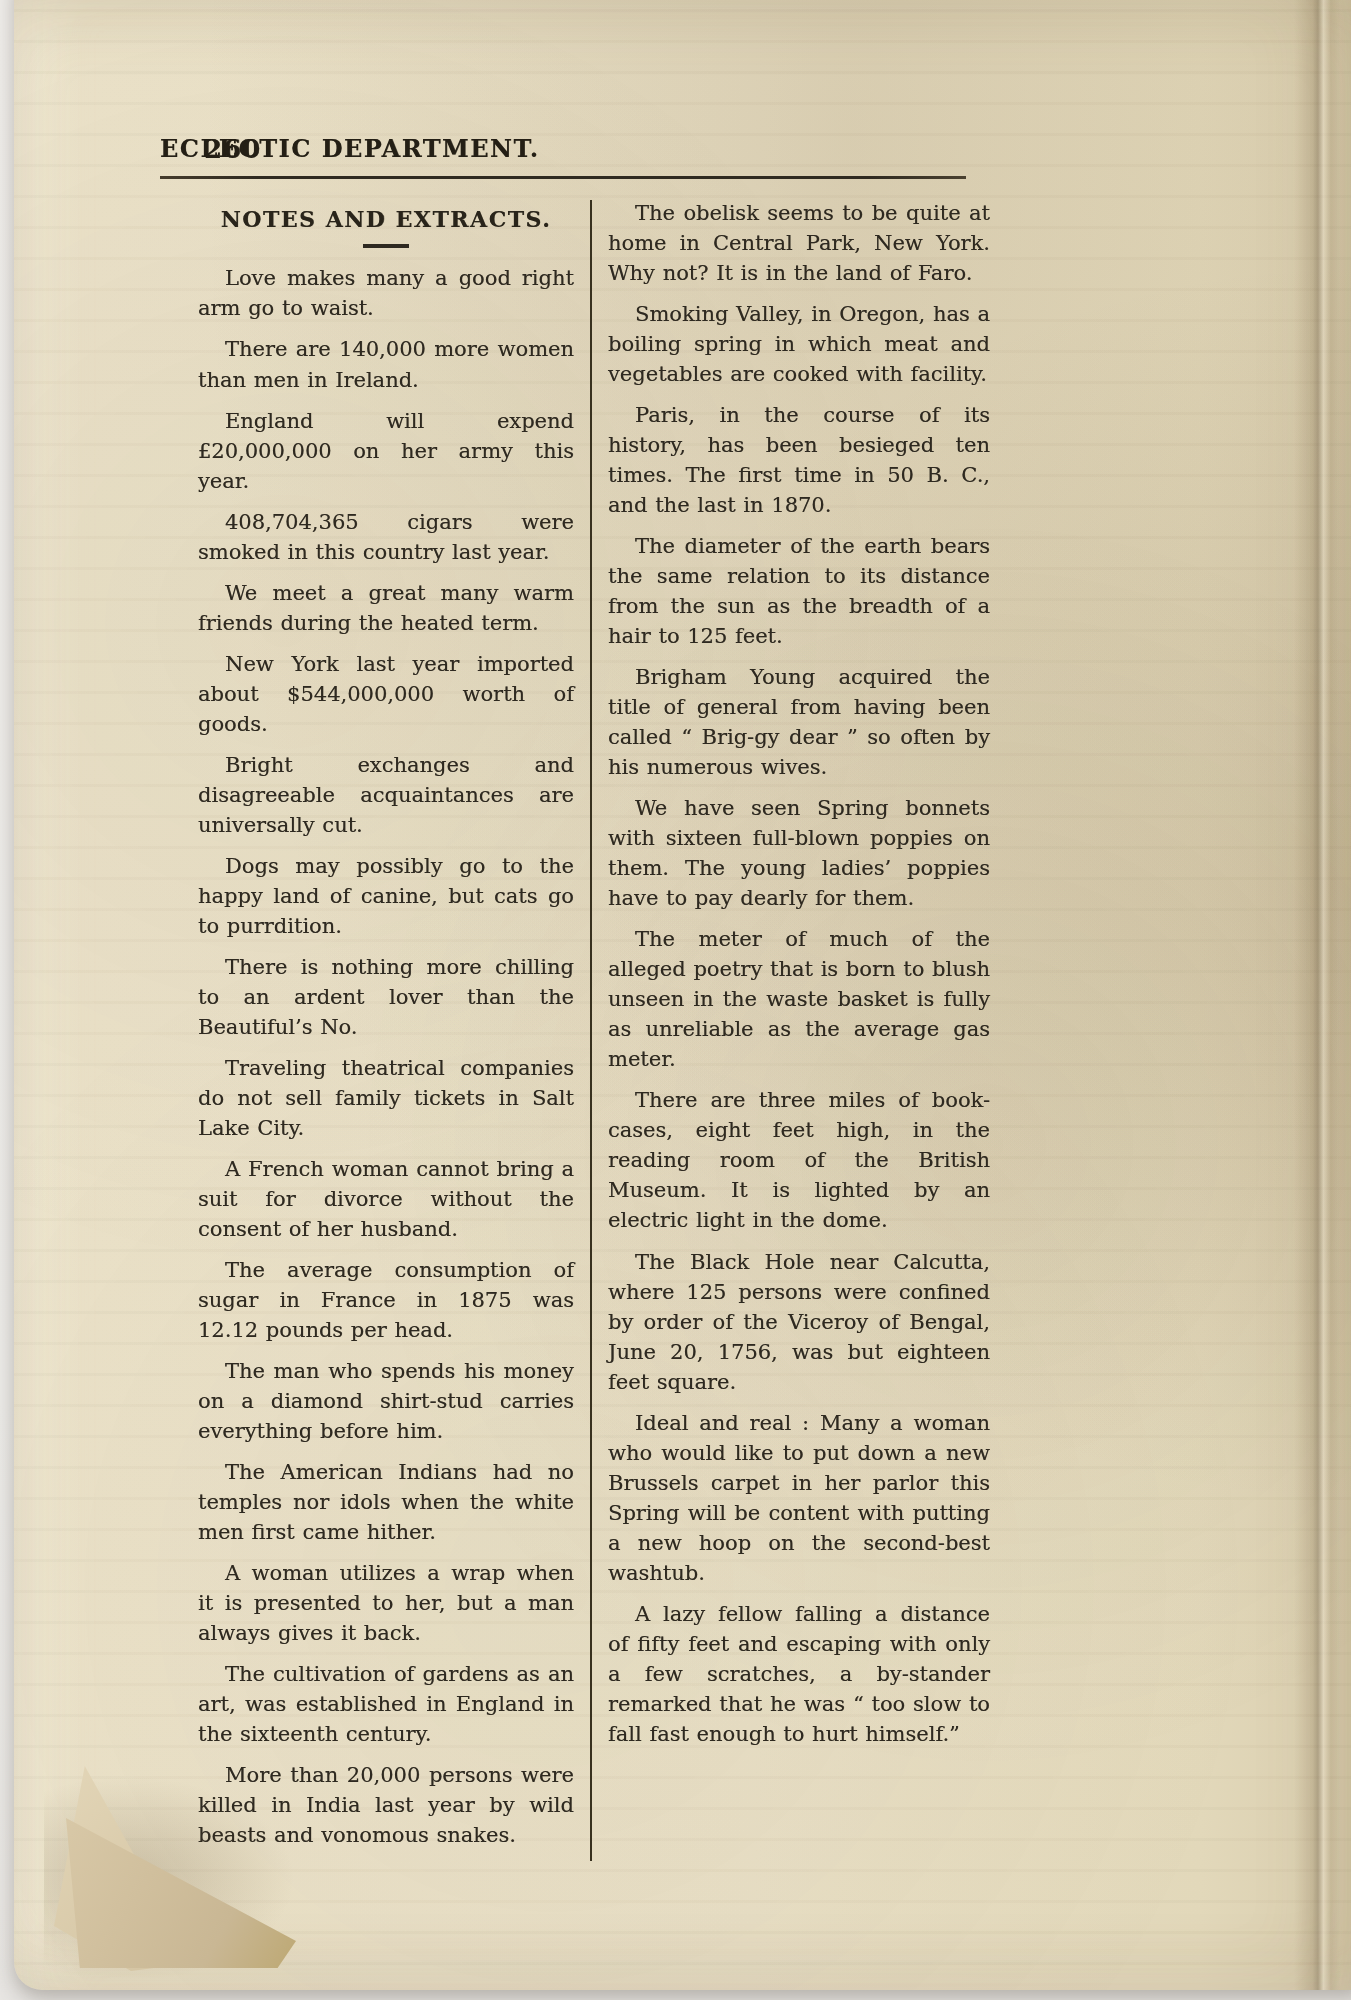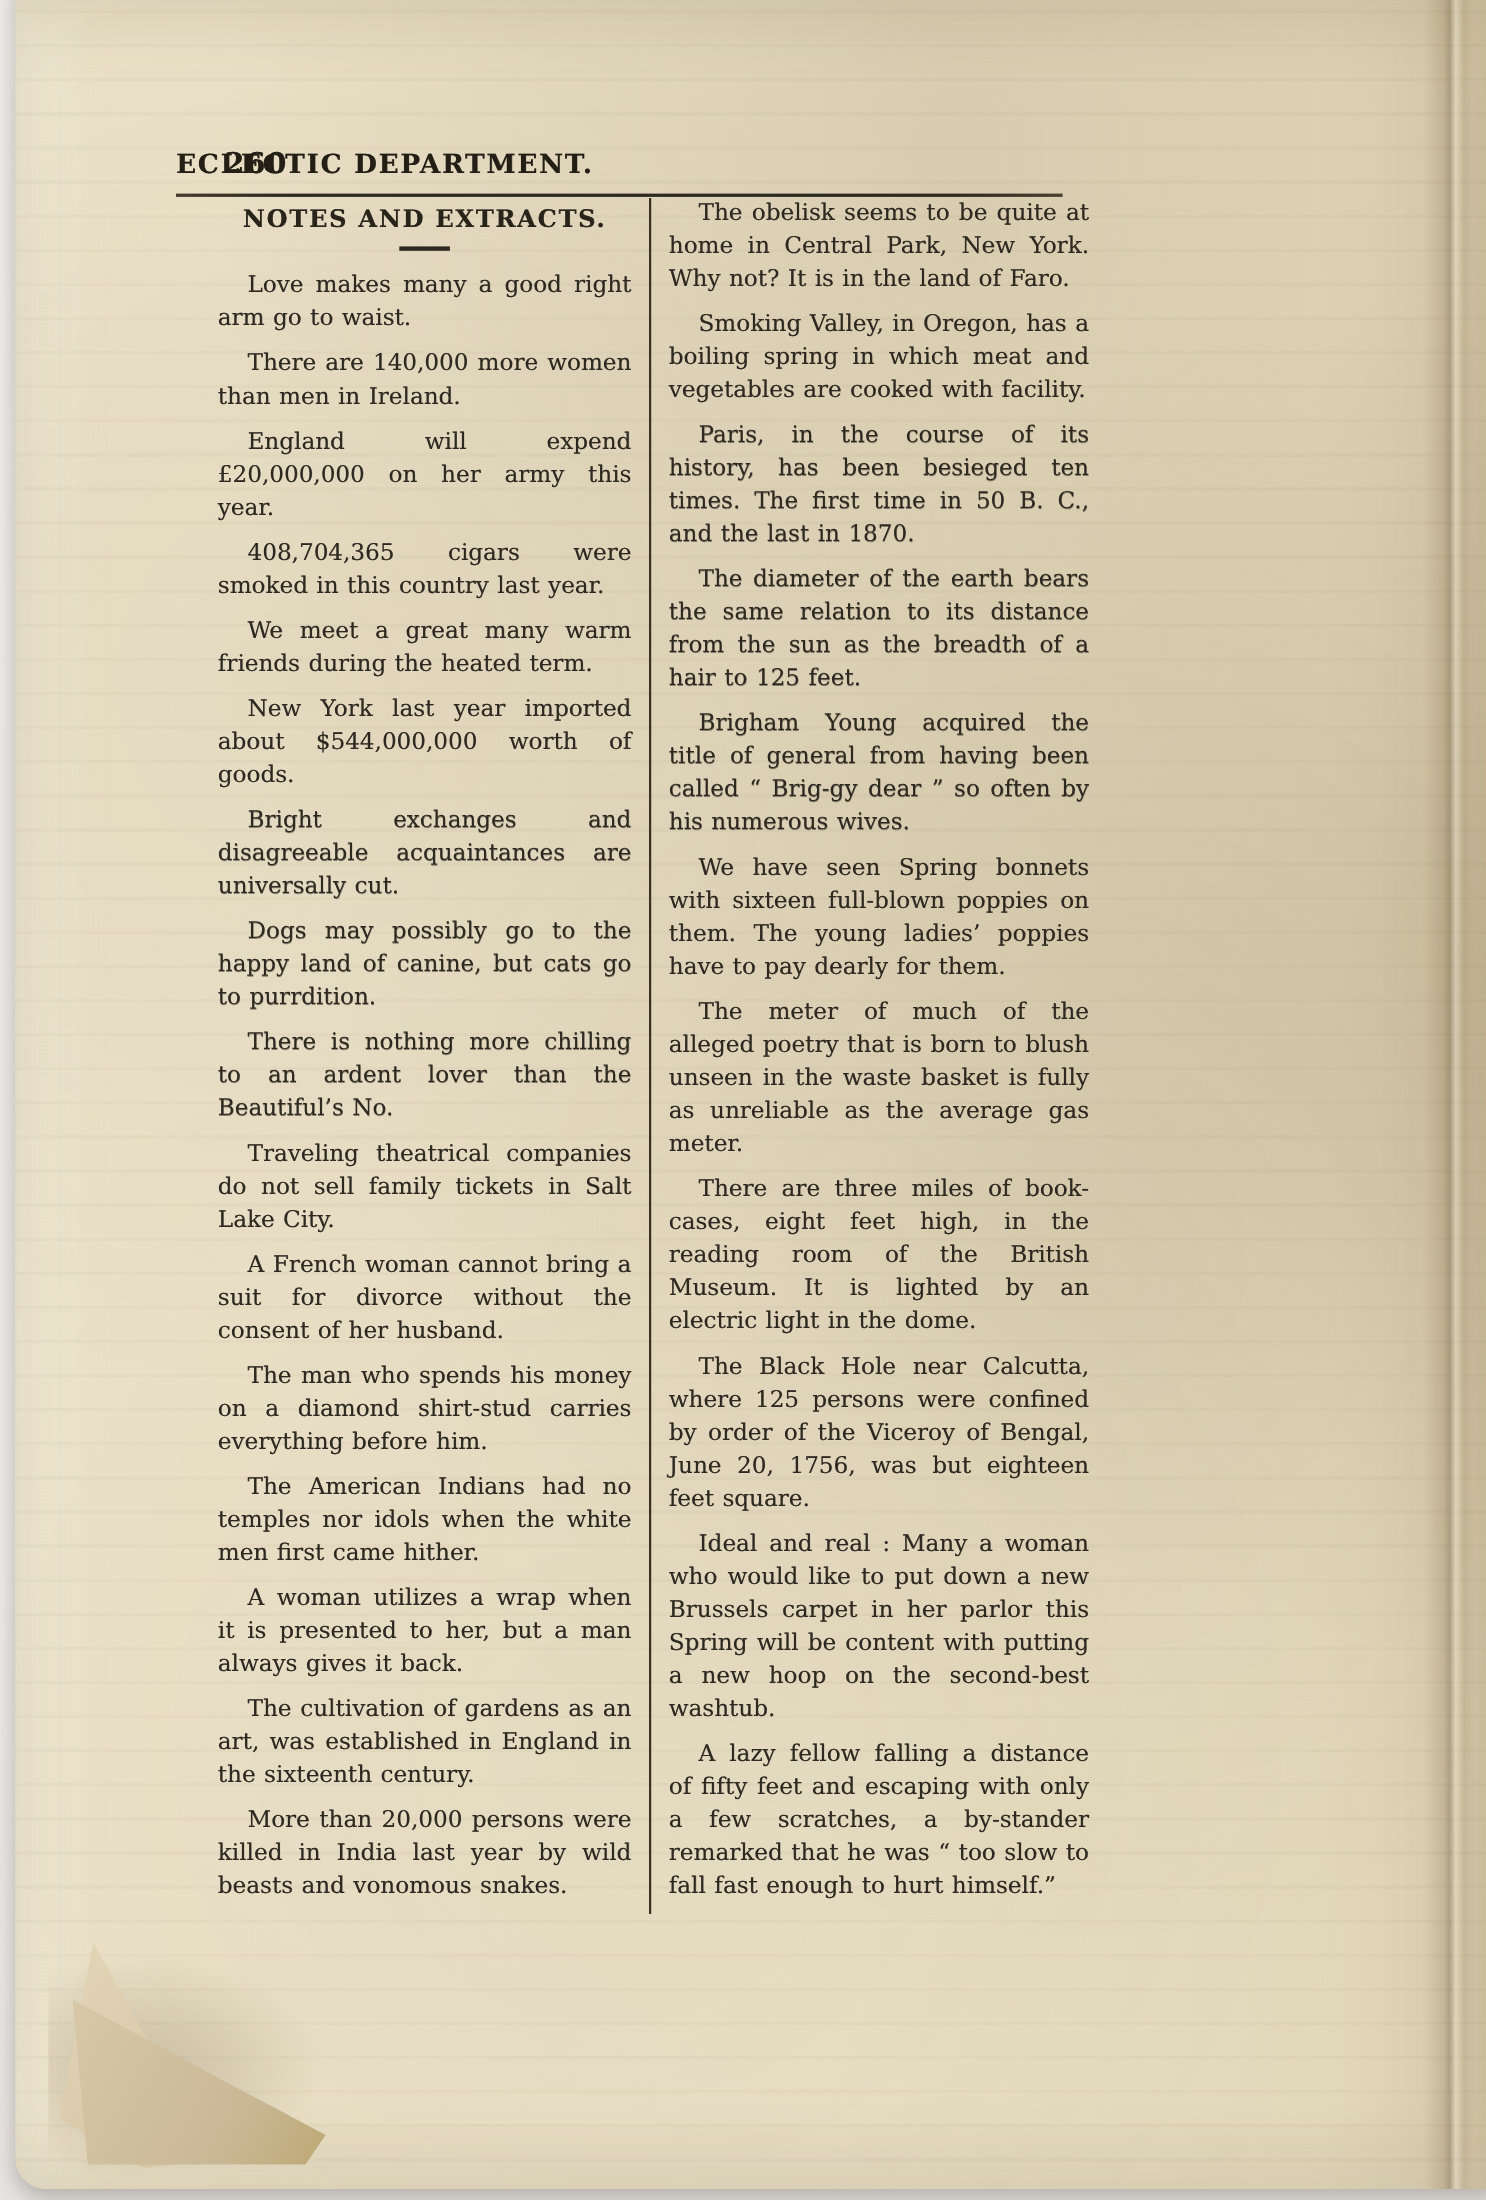--- a/index.html
+++ b/index.html
@@ -52,21 +52,21 @@
   .journal-title{
     margin:0;font-size:24px;font-weight:bold;letter-spacing:1.5px;
     text-shadow:.3px .3px .4px rgba(36,31,21,.6);
   }
   .head-rule{
     position:absolute;top:198px;left:146px;width:806px;height:3px;
     background:linear-gradient(90deg,#453c2c,#2f2a20 12%,#2f2a20 88%,#4a4130);
   }
   
   .columns{
-    position:absolute;top:200px;left:184px;width:792px;
+    position:absolute;top:220px;left:184px;width:792px;
     display:flex;align-items:stretch;
     color:#2e2920;font-size:21px;line-height:1.43;text-align:justify;
   }
   .col-left{width:376px;}
   .col-right{flex:1;}
   .col-divider{
     width:2px;background:#38311f;margin:2px 16px 0 16px;
   }
   .notes-heading{
     margin:6px 0 0 0;text-align:center;font-size:22px;font-weight:bold;letter-spacing:1.5px;
@@ -118,20 +118,21 @@
       <p class="note">There are 140,000 more women than men in Ireland.</p>
       <p class="note">England will expend £20,000,000 on her army this year.</p>
       <p class="note">408,704,365 cigars were smoked in this country last year.</p>
       <p class="note">We meet a great many warm friends during the heated term.</p>
       <p class="note">New York last year imported about $544,000,000 worth of goods.</p>
       <p class="note">Bright exchanges and disagreeable acquaintances are universally cut.</p>
       <p class="note">Dogs may possibly go to the happy land of canine, but cats go to purrdition.</p>
       <p class="note">There is nothing more chilling to an ardent lover than the Beautiful’s No.</p>
       <p class="note">Traveling theatrical companies do not sell family tickets in Salt Lake City.</p>
       <p class="note">A French woman cannot bring a suit for divorce without the consent of her husband.</p>
+      <p class="note">The average consumption of sugar in France in 1875 was 12.12 pounds per head.</p>
       <p class="note">The man who spends his money on a diamond shirt-stud carries everything before him.</p>
       <p class="note">The American Indians had no temples nor idols when the white men first came hither.</p>
       <p class="note">A woman utilizes a wrap when it is presented to her, but a man always gives it back.</p>
       <p class="note">The cultivation of gardens as an art, was established in England in the sixteenth century.</p>
       <p class="note">More than 20,000 persons were killed in India last year by wild beasts and vonomous snakes.</p>
     </section>
 
     <div class="col-divider"></div>
 
     <section class="col col-right">

